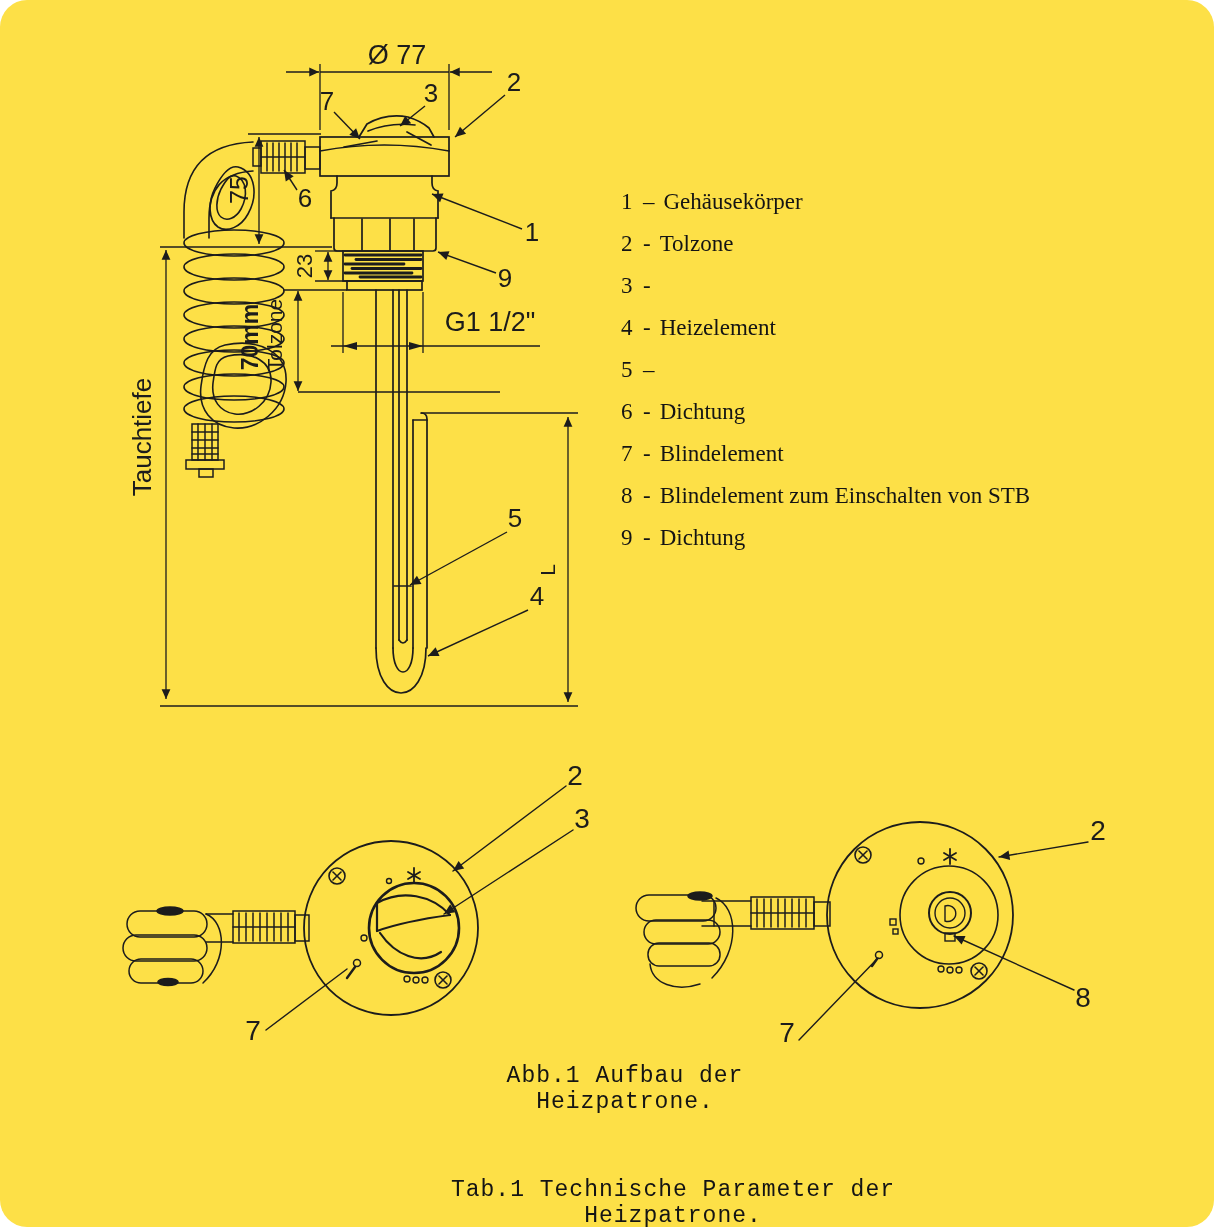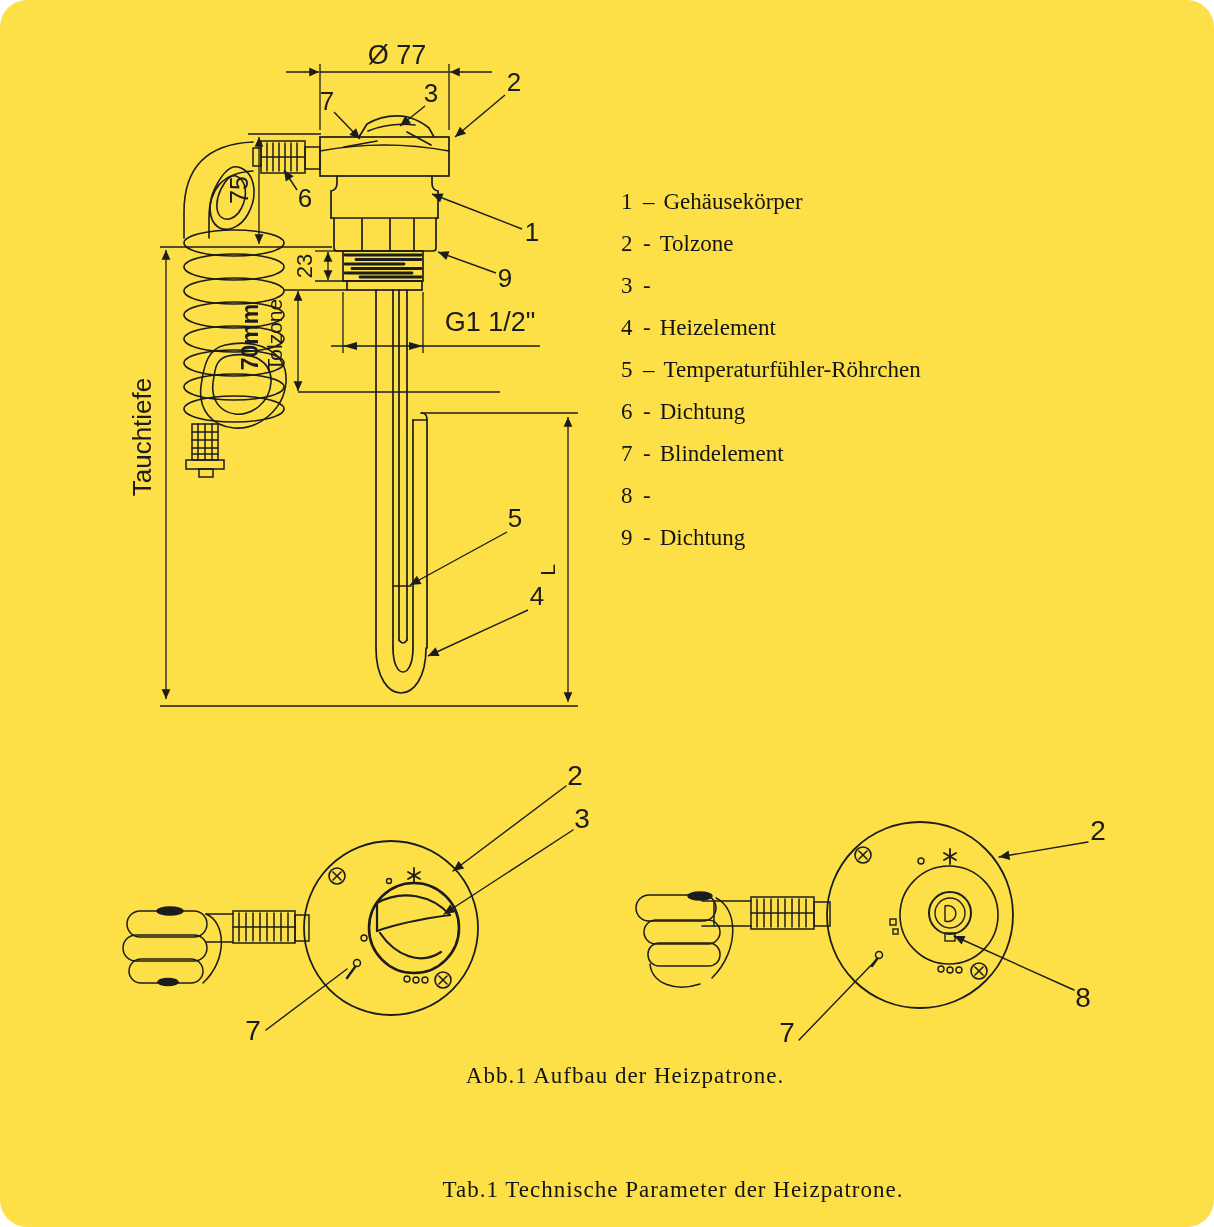--- a/index.html
+++ b/index.html
@@ -11,21 +11,21 @@
   svg text{font-family:"Liberation Sans","DejaVu Sans",sans-serif;fill:#1c1c1c;}
   .legend{
     position:absolute;left:621px;top:181px;
     font-family:"Liberation Serif", serif;
   }
   .legend-item{height:42px;display:flex;align-items:center;font-size:23px;color:#141414;}
   .legend-item .ln{min-width:15px;text-align:left;}
   .legend-item .ls{margin:0 9px 0 7px;}
   .caption{
     position:absolute;text-align:center;font-size:23px;color:#141414;
-    font-family:Liberation Serif, serif;letter-spacing:1px;
+    font-family:Liberation Mono, monospace;letter-spacing:1px;
   }
   .caption-fig{left:430px;top:1063px;width:390px;}
   .caption-tab{left:413px;top:1177px;width:520px;}
 </style>
 </head>
 <body>
 
 <div class="page">
 
 <svg width="1214" height="1227" viewBox="0 0 1214 1227">
@@ -346,35 +346,35 @@
       <span class="ls">-</span>
     </div>
     <div class="legend-item">
       <span class="ln">4</span>
       <span class="ls">-</span>
       <span class="ll">Heizelement</span>
     </div>
     <div class="legend-item">
       <span class="ln">5</span>
       <span class="ls">–</span>
-      <span class="ll">Temperaturfühler-Röhrchen</span>
     </div>
     <div class="legend-item">
       <span class="ln">6</span>
       <span class="ls">-</span>
       <span class="ll">Dichtung</span>
     </div>
     <div class="legend-item">
       <span class="ln">7</span>
       <span class="ls">-</span>
       <span class="ll">Blindelement</span>
     </div>
     <div class="legend-item">
       <span class="ln">8</span>
       <span class="ls">-</span>
+      <span class="ll">Blindelement zum Einschalten von STB</span>
     </div>
     <div class="legend-item">
       <span class="ln">9</span>
       <span class="ls">-</span>
       <span class="ll">Dichtung</span>
     </div>
   </div>
 
   <div class="caption caption-fig">Abb.1 Aufbau der Heizpatrone.</div>
   <div class="caption caption-tab">Tab.1 Technische Parameter der Heizpatrone.</div>

